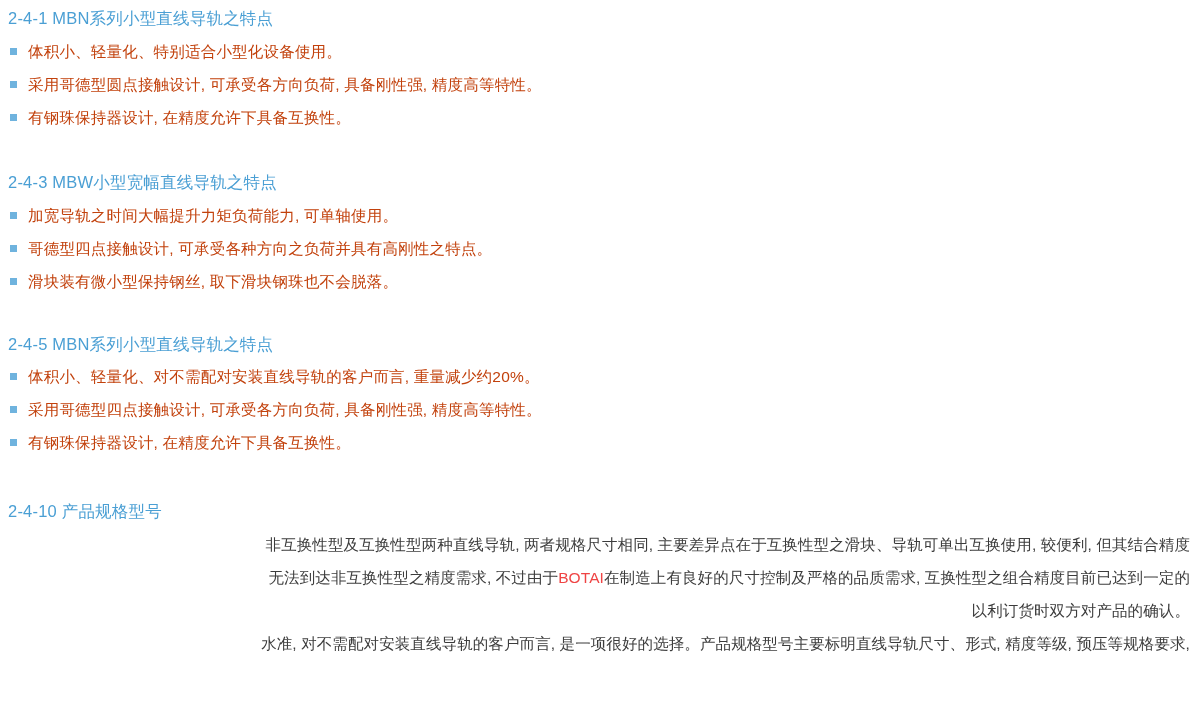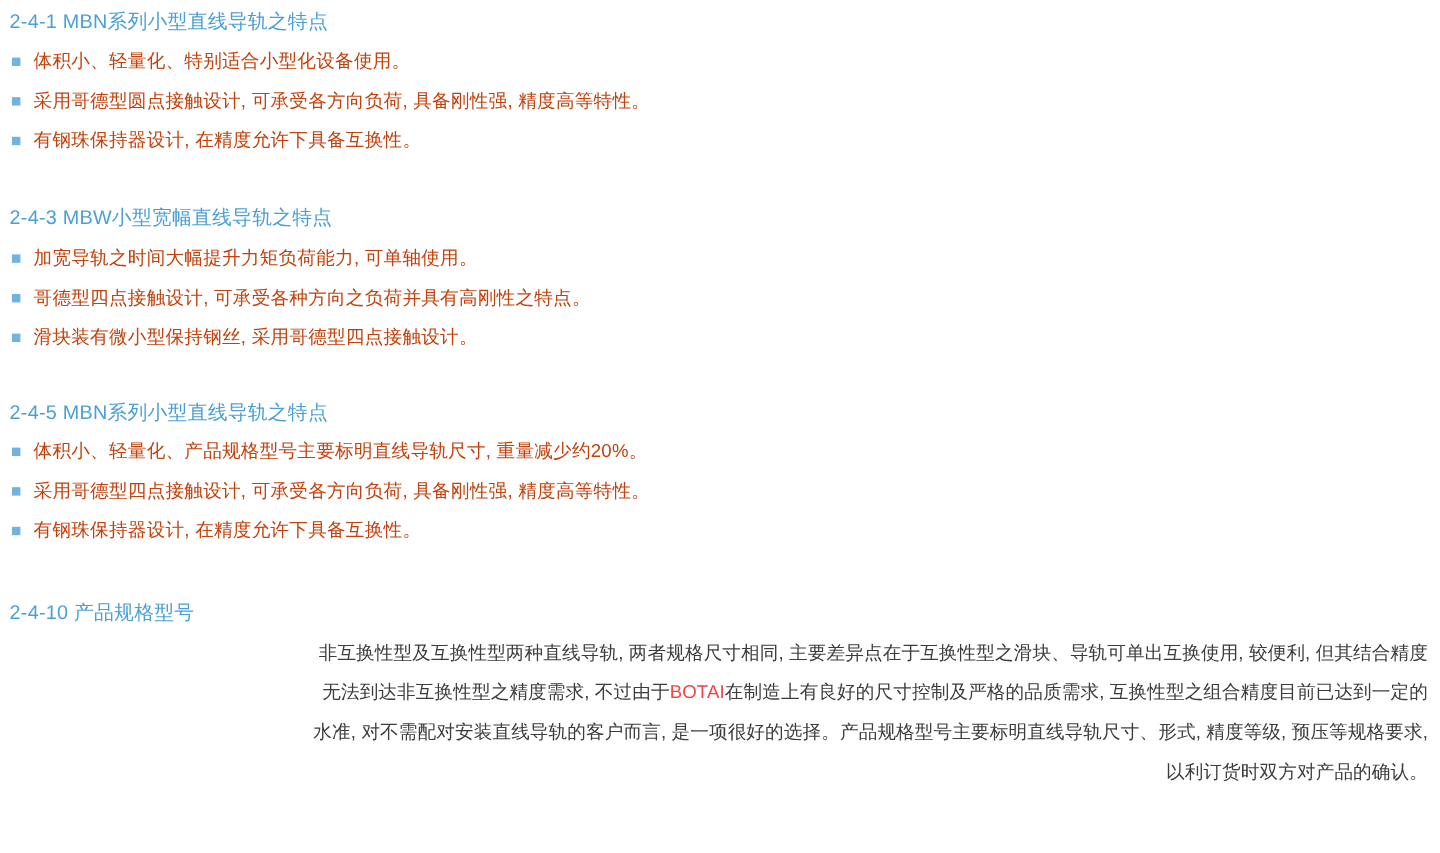--- a/index.html
+++ b/index.html
@@ -110,50 +110,50 @@
       <li class="bullet-item">
         <span class="marker"></span>
         <span>加宽导轨之时间大幅提升力矩负荷能力, 可单轴使用。</span>
       </li>
       <li class="bullet-item">
         <span class="marker"></span>
         <span>哥德型四点接触设计, 可承受各种方向之负荷并具有高刚性之特点。</span>
       </li>
       <li class="bullet-item">
         <span class="marker"></span>
-        <span>滑块装有微小型保持钢丝, 采用哥德型四点接触设计。</span>
+        <span>滑块装有微小型保持钢丝, 取下滑块钢珠也不会脱落。</span>
       </li>
     </ul>
   </div>
 
   <div class="spacer-md"></div>
 
   <div class="section">
     <h2 class="section-heading">2-4-5 MBN系列小型直线导轨之特点</h2>
     <ul class="bullet-list">
       <li class="bullet-item">
         <span class="marker"></span>
-        <span>体积小、轻量化、产品规格型号主要标明直线导轨尺寸, 重量减少约20%。</span>
+        <span>体积小、轻量化、对不需配对安装直线导轨的客户而言, 重量减少约20%。</span>
       </li>
       <li class="bullet-item">
         <span class="marker"></span>
         <span>采用哥德型四点接触设计, 可承受各方向负荷, 具备刚性强, 精度高等特性。</span>
       </li>
       <li class="bullet-item">
         <span class="marker"></span>
         <span>有钢珠保持器设计, 在精度允许下具备互换性。</span>
       </li>
     </ul>
   </div>
 
   <div class="spacer-xl"></div>
 
   <div class="section">
     <h2 class="section-heading">2-4-10 产品规格型号</h2>
     <div class="para-block">
       <div class="para-line">非互换性型及互换性型两种直线导轨, 两者规格尺寸相同, 主要差异点在于互换性型之滑块、导轨可单出互换使用, 较便利, 但其结合精度</div>
       <div class="para-line"><span>无法到达非互换性型之精度需求, 不过由于</span><span class="brand">BOTAI</span><span>在制造上有良好的尺寸控制及严格的品质需求, 互换性型之组合精度目前已达到一定的</span></div>
+      <div class="para-line">以利订货时双方对产品的确认。</div>
       <div class="para-line">水准, 对不需配对安装直线导轨的客户而言, 是一项很好的选择。产品规格型号主要标明直线导轨尺寸、形式, 精度等级, 预压等规格要求,</div>
-      <div class="para-line">以利订货时双方对产品的确认。</div>
     </div>
   </div>
 
 </div>
 
 </body></html>

